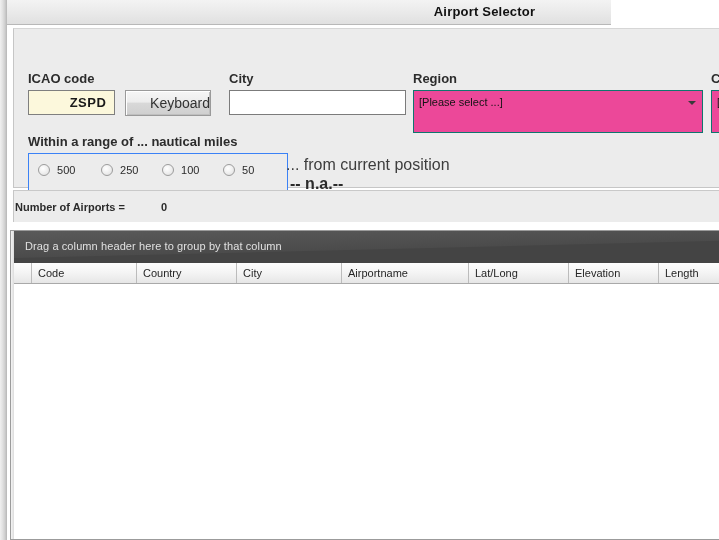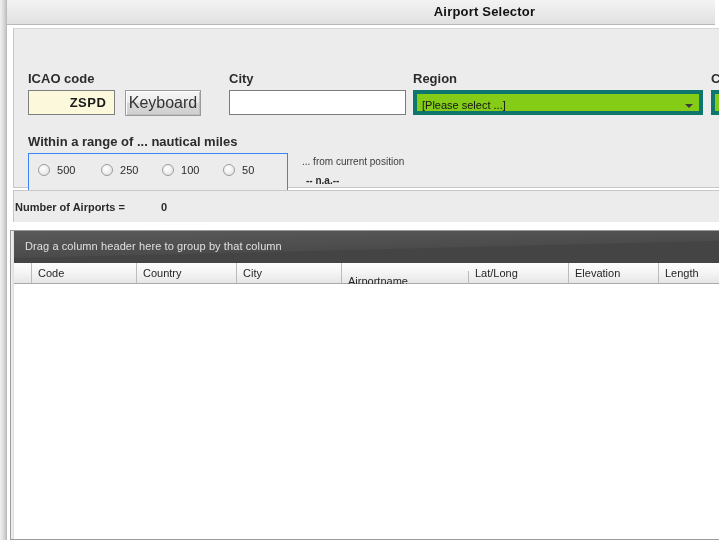--- a/index.html
+++ b/index.html
@@ -31,21 +31,21 @@
     position: absolute;
     left: 0; top: 0;
     width: 7px; height: 540px;
     background: linear-gradient(to right, #f0f0f0 0%, #e2e2e2 35%, #cfcfcf 70%, #b6b6b6 100%);
   }
 
   
   .titlebar {
     position: absolute;
     left: 7px; top: 0;
-    width: 708px; height: 24px;
+    width: 604px; height: 24px;
     background: linear-gradient(to bottom, #f3f3f3 0%, #eaeaea 50%, #e0e0e0 100%);
     border-bottom: 1px solid #b8b8b8;
   }
   .titlebar-text {
     position: absolute;
     left: 0; top: 0;
     width: 955px;          
     height: 24px;
     line-height: 24px;
     text-align: center;
@@ -89,28 +89,28 @@
     font-weight: bold;
     color: #1a1a1a;
     letter-spacing: 0.5px;
     padding-left: 33px;
   }
 
   
   .kbd-button {
     position: absolute;
     left: 111px; top: 61px;
-    width: 76px; height: 26px;
+    width: 86px; height: 26px;
     box-sizing: border-box;
     border: 1px solid #9a9a9a;
     background: linear-gradient(to bottom, #f6f6f6 0%, #ededed 45%, #d8d8d8 52%, #cfcfcf 100%);
     box-shadow: inset 1px 1px 0 #ffffff, inset -1px -1px 0 #bfbfbf;
-    text-align: center;
+    text-align: right;
     line-height: 24px;
-    font-size: 16px;
+    font-size: 14px;
     color: #333;
     cursor: default;
   }
 
   
   .text-input {
     position: absolute;
     left: 215px; top: 61px;
     width: 177px; height: 25px;
     box-sizing: border-box;
@@ -120,24 +120,24 @@
     font-family: "Liberation Sans", sans-serif;
     font-size: 11px;
     color: #111;
     outline: none;
   }
 
   
   .combo {
     position: absolute;
     top: 61px;
-    height: 25px;
-    box-sizing: border-box;
-    background: #84cc16;
-    border: 4px solid #0f766e;
+    height: 43px;
+    box-sizing: border-box;
+    background: #ec4899;
+    border: 1px solid #0f766e;
   }
   .combo-text {
     position: absolute;
     left: 5px; top: 0;
     height: 23px;
     line-height: 23px;
     font-size: 11px;
     color: #141414;
     white-space: nowrap;
   }
@@ -179,24 +179,23 @@
   .radio-label {
     display: inline-block;
     margin-left: 4px;
     font-size: 11px;
     color: #2b2b2b;
     vertical-align: 0;
   }
 
   .side-text {
     position: absolute;
-    font-size: 10px;
+    font-size: 16px;
     color: #3d3d3d;
     white-space: nowrap;
-    margin-left: 16px;
   }
   .side-text.bold { font-weight: bold; color: #2b2b2b; }
 
   .check-item {
     position: absolute;
     left: 457px; top: 127px;
     height: 16px;
     white-space: nowrap;
   }
   .check-box {
@@ -380,21 +379,21 @@
     <div class="group-panel">
       <div class="group-panel-sheen"></div>
       <div class="group-panel-text">Drag a column header here to group by that column</div>
     </div>
 
     <div class="header-row" id="grid-header-row">
         <div class="hdr-cell indicator" style="left: 0px; width: 18px;"></div>
         <div class="hdr-cell" style="left: 123px; width: 100px;">Country</div>
         <div class="hdr-cell" style="left: 18px; width: 105px;">Code</div>
         <div class="hdr-cell" style="left: 223px; width: 105px;">City</div>
-        <div class="hdr-cell" style="left: 328px; width: 127px; margin-top: 8px;">Airportname</div>
+        <div class="hdr-cell" style="left: 328px; width: 127px;">Airportname</div>
         <div class="hdr-cell" style="left: 455px; width: 100px;">Lat/Long</div>
         <div class="hdr-cell" style="left: 555px; width: 90px;">Elevation</div>
         <div class="hdr-cell" style="left: 645px; width: 90px;">Length</div>
       </div>
 
     <div class="grid-body" id="grid-body"></div>
   </div>
 
 </div>
 

